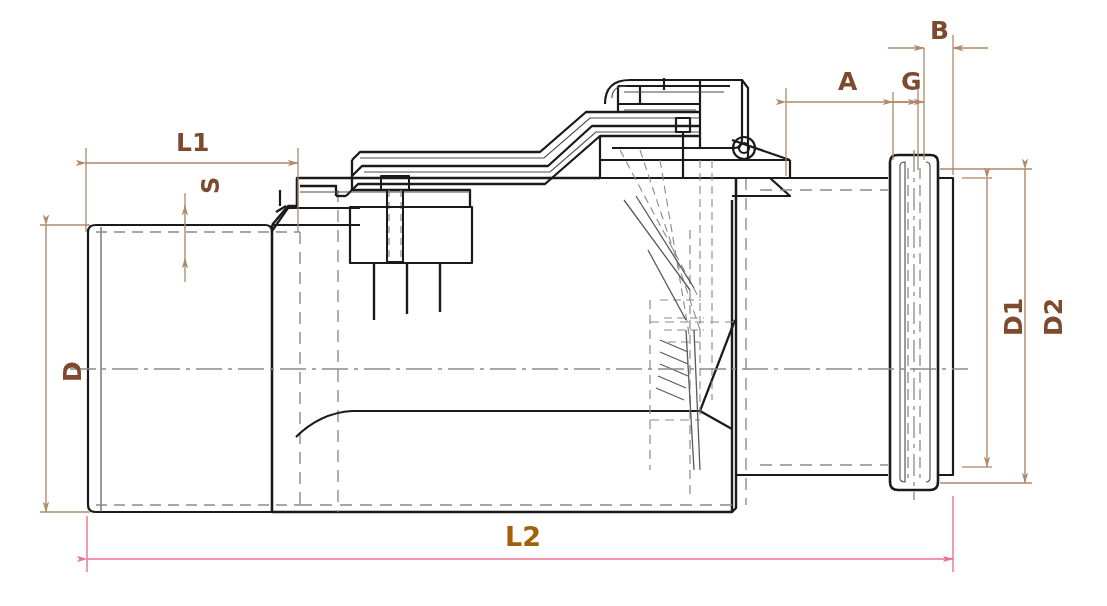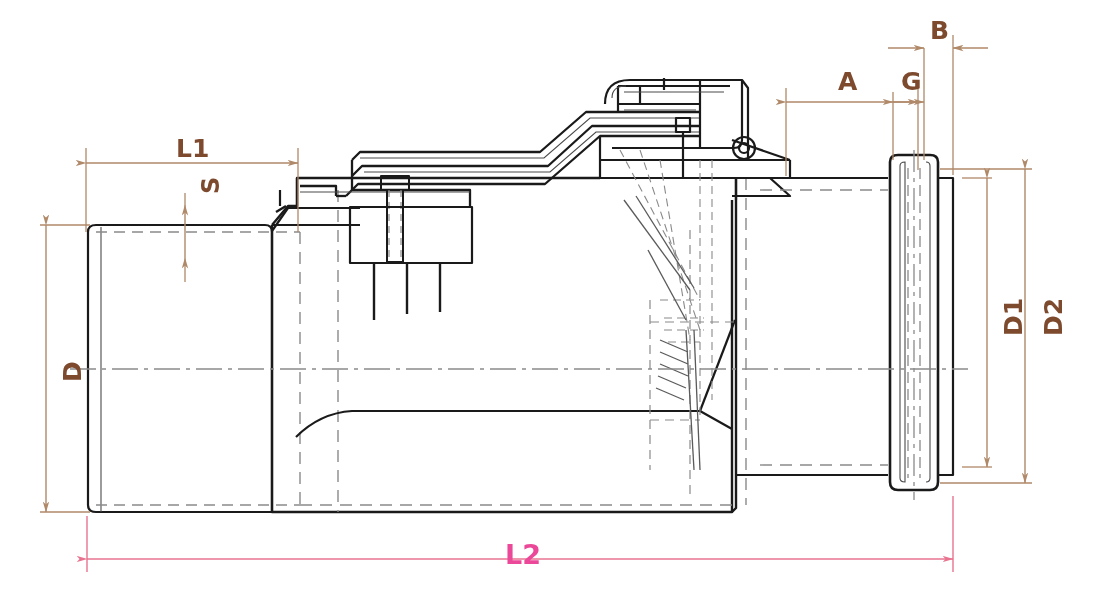--- a/index.html
+++ b/index.html
@@ -263,37 +263,37 @@
 
   <g>
     <path d="M87,516 L87,572" stroke="#e8738f" stroke-width="1.4" fill="none"></path>
     <path d="M953,496 L953,572" stroke="#e8738f" stroke-width="1.4" fill="none"></path>
     <path d="M87,559 L953,559" stroke="#e8738f" stroke-width="1.5" fill="none" marker-start="url(#arrR-r)" marker-end="url(#arrR-r)"></path>
   </g>
 </svg>
 
 <div style="position:absolute;left:0;top:0;width:1107px;height:606px;pointer-events:none;">
 
-  <div class="dim-label" style="position:absolute;left:176px;top:128px;font-size:25px;color:#7d4a2e;margin-top:6px;">L1</div>
+  <div class="dim-label" style="position:absolute;left:176px;top:128px;font-size:25px;color:#7d4a2e;">L1</div>
 
   <div class="dim-label" style="position:absolute;left:197px;top:194px;font-size:24px;color:#7d4a2e;
               transform:rotate(-90deg);transform-origin:left top;">S</div>
 
   <div class="dim-label" style="position:absolute;left:58px;top:382px;font-size:25px;color:#7d4a2e;
               transform:rotate(-90deg);transform-origin:left top;">D</div>
 
   <div class="dim-label" style="position:absolute;left:838px;top:67px;font-size:25px;color:#7d4a2e;">A</div>
 
   <div class="dim-label" style="position:absolute;left:901px;top:67px;font-size:25px;color:#7d4a2e;">G</div>
 
   <div class="dim-label" style="position:absolute;left:930px;top:16px;font-size:25px;color:#7d4a2e;">B</div>
 
   <div class="dim-label" style="position:absolute;left:999px;top:336px;font-size:25px;color:#7d4a2e;
               transform:rotate(-90deg);transform-origin:left top;white-space:nowrap;">D1</div>
 
   <div class="dim-label" style="position:absolute;left:1039px;top:336px;font-size:25px;color:#7d4a2e;
               transform:rotate(-90deg);transform-origin:left top;white-space:nowrap;">D2</div>
 
-  <div class="dim-label" style="position:absolute;left:505px;top:539px;font-size:27px;color:#ec4899;">L2</div>
+  <div class="dim-label" style="position:absolute;left:505px;top:521px;font-size:27px;color:#a16207;">L2</div>
 
 </div>
 
 </div>
 
 </body></html>

